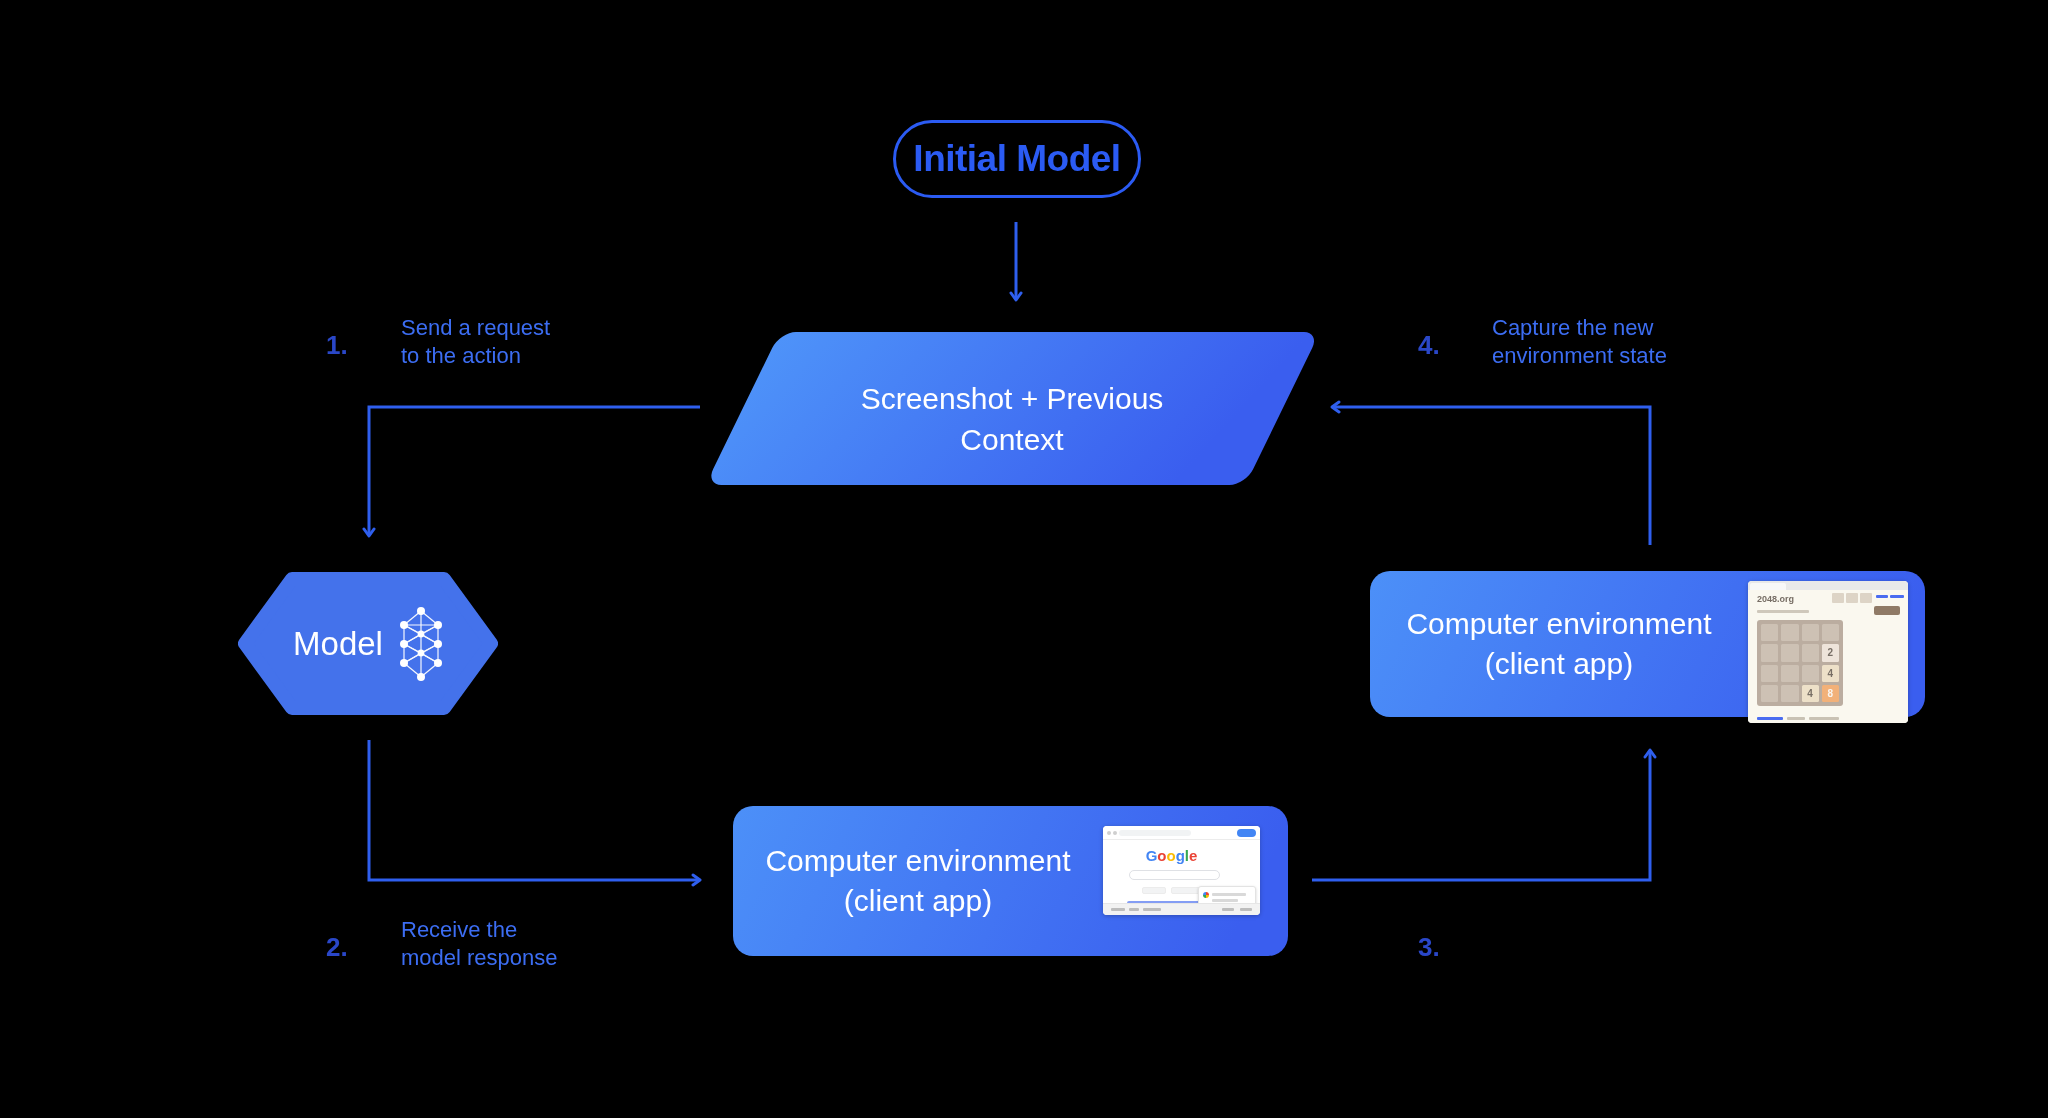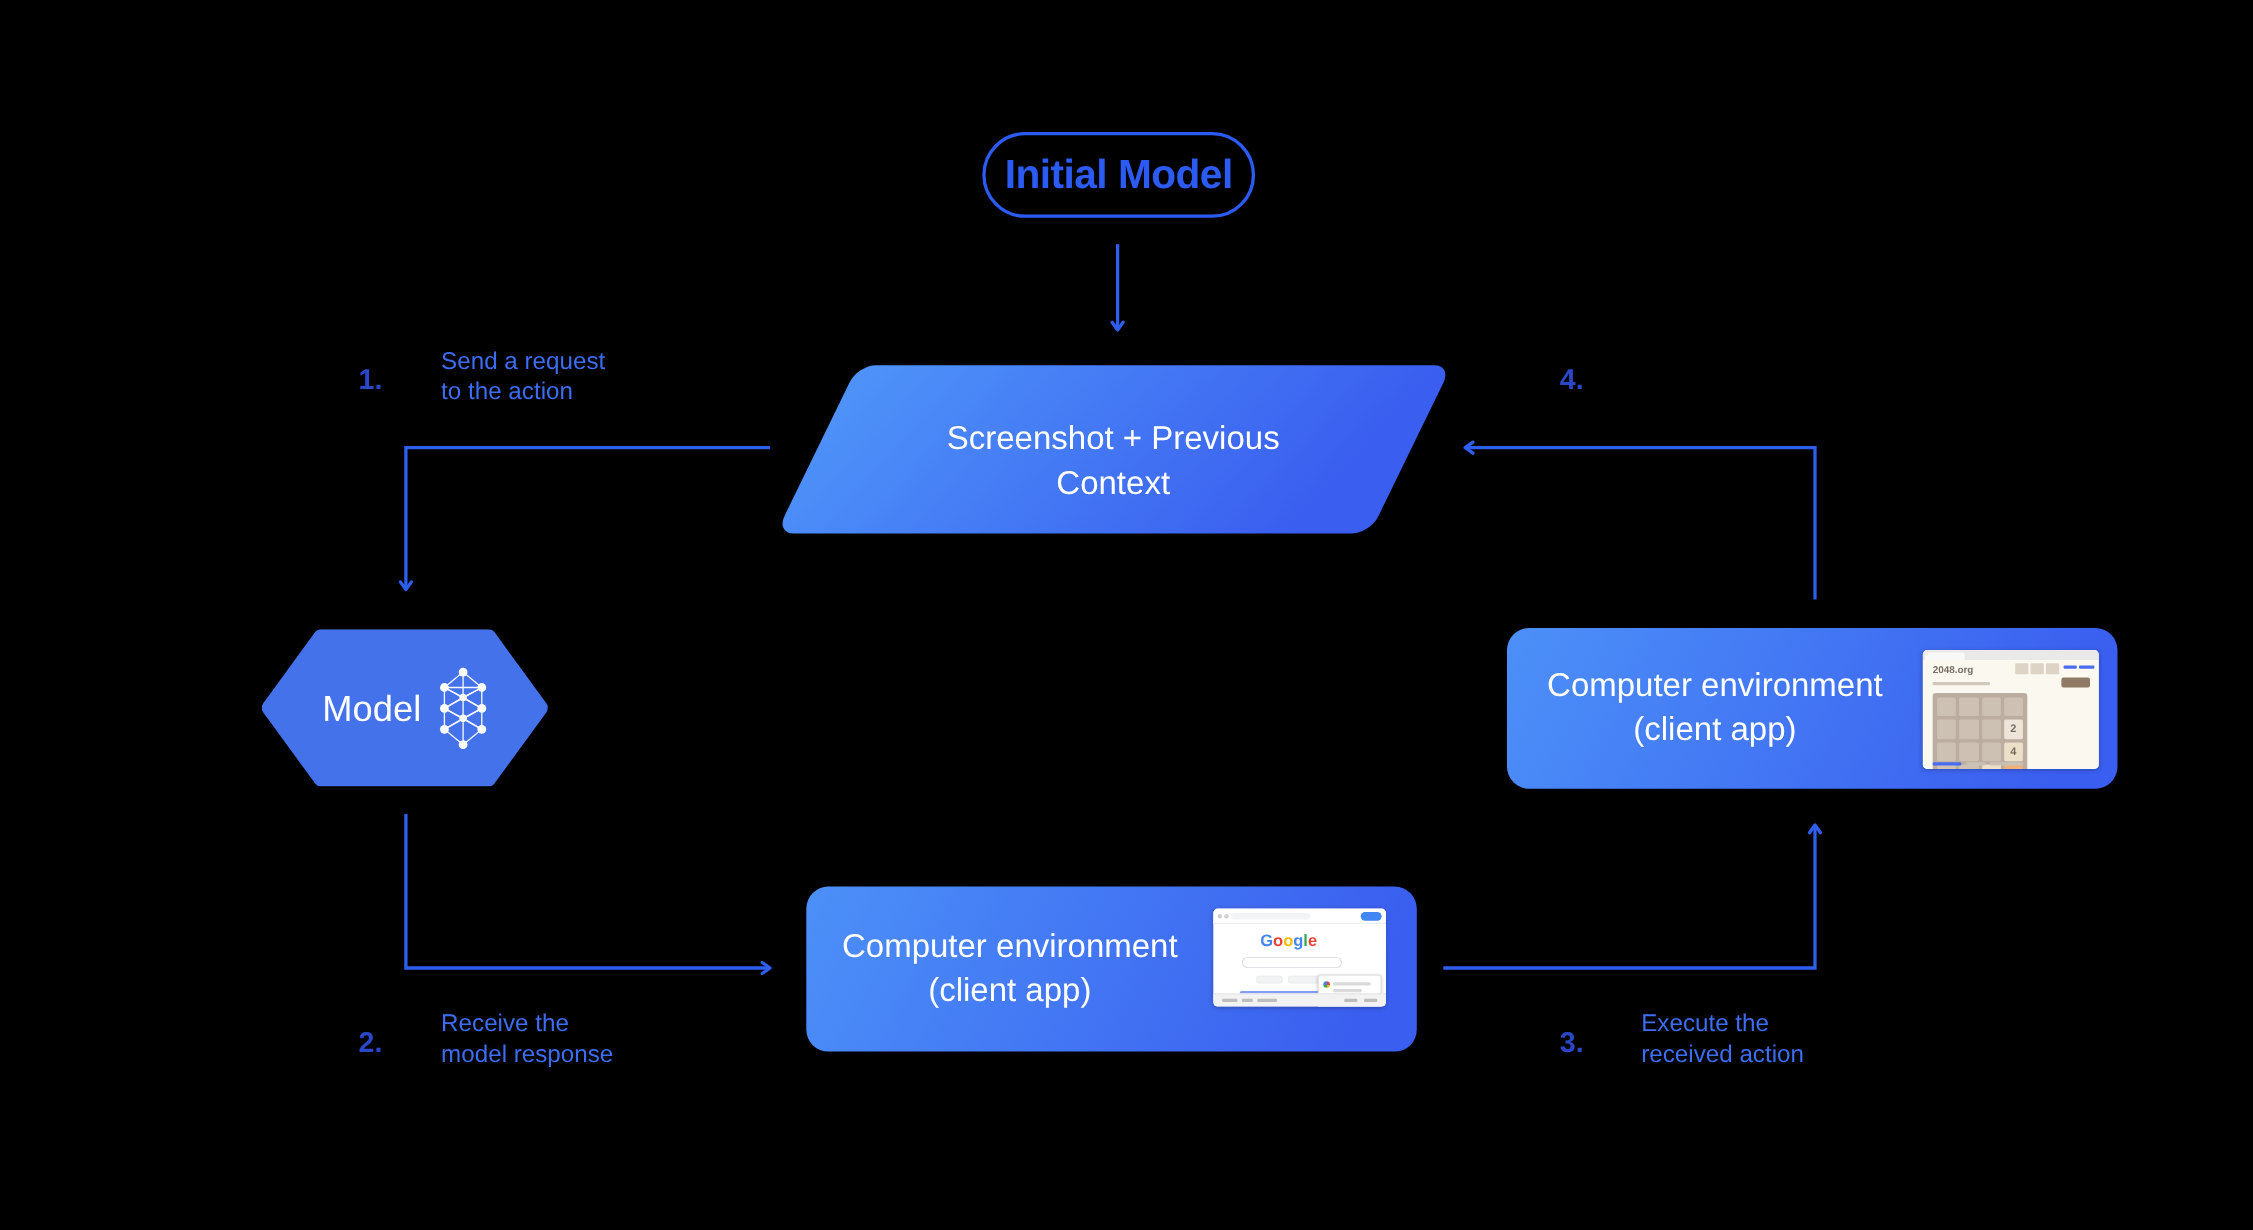--- a/index.html
+++ b/index.html
@@ -55,21 +55,21 @@
   #env-right{left:1370px;top:571px;width:555px;height:146px;}
   .env-label{
     position:absolute;left:0;top:0;bottom:0;
     display:flex;flex-direction:column;align-items:center;justify-content:center;
     color:#fff;font-size:30px;font-weight:500;line-height:1.35;text-align:center;
   }
   #env-bottom .env-label{width:370px;}
   #env-right .env-label{width:378px;}
   .mini{position:absolute;background:#fff;border-radius:4px;overflow:hidden;box-shadow:0 1px 4px rgba(0,0,0,.25);}
   #mini-google{left:370px;top:20px;width:157px;height:89px;}
-  #mini-2048{left:378px;top:20px;width:160px;height:108px;}
+  #mini-2048{left:378px;top:10px;width:160px;height:142px;}
 
   
   .mg-chrome{position:absolute;left:0;top:0;right:0;height:14px;background:#fff;border-bottom:1px solid #ececec;}
   .mg-dot{position:absolute;top:5px;width:4px;height:4px;border-radius:50%;background:#cfcfcf;}
   .mg-url{position:absolute;left:16px;top:4px;width:72px;height:6px;border-radius:3px;background:#f1f3f4;}
   .mg-btn-blue{position:absolute;right:4px;top:3px;width:19px;height:8px;border-radius:4px;background:#4285f4;}
   .mg-logo{position:absolute;left:0;right:20px;top:22px;text-align:center;font-size:15px;font-weight:700;letter-spacing:0;line-height:1;}
   .mg-search{position:absolute;left:26px;right:40px;top:44px;height:10px;border:1px solid #dfe1e5;border-radius:6px;background:#fff;}
   .mg-btns{position:absolute;left:0;right:20px;top:61px;display:flex;justify-content:center;gap:5px;}
   .mg-btns span{display:block;height:7px;background:#f2f3f4;border:1px solid #ececec;border-radius:2px;}
@@ -279,20 +279,20 @@
     <div>to the action</div>
   </div>
 
   <span class="step-num" id="step2-num">2.</span>
   <div class="step-text" id="step2-text">
     <div>Receive the</div>
     <div>model response</div>
   </div>
 
   <span class="step-num" id="step3-num">3.</span>
-  <div class="step-text" id="step3-text">
-    <div>Execute the</div>
-    <div>received action</div>
-  </div>
 
   <span class="step-num" id="step4-num">4.</span>
+  <div class="step-text" id="step4-text">
+    <div>Capture the new</div>
+    <div>environment state</div>
+  </div>
 
 </div>
 
 </body></html>

